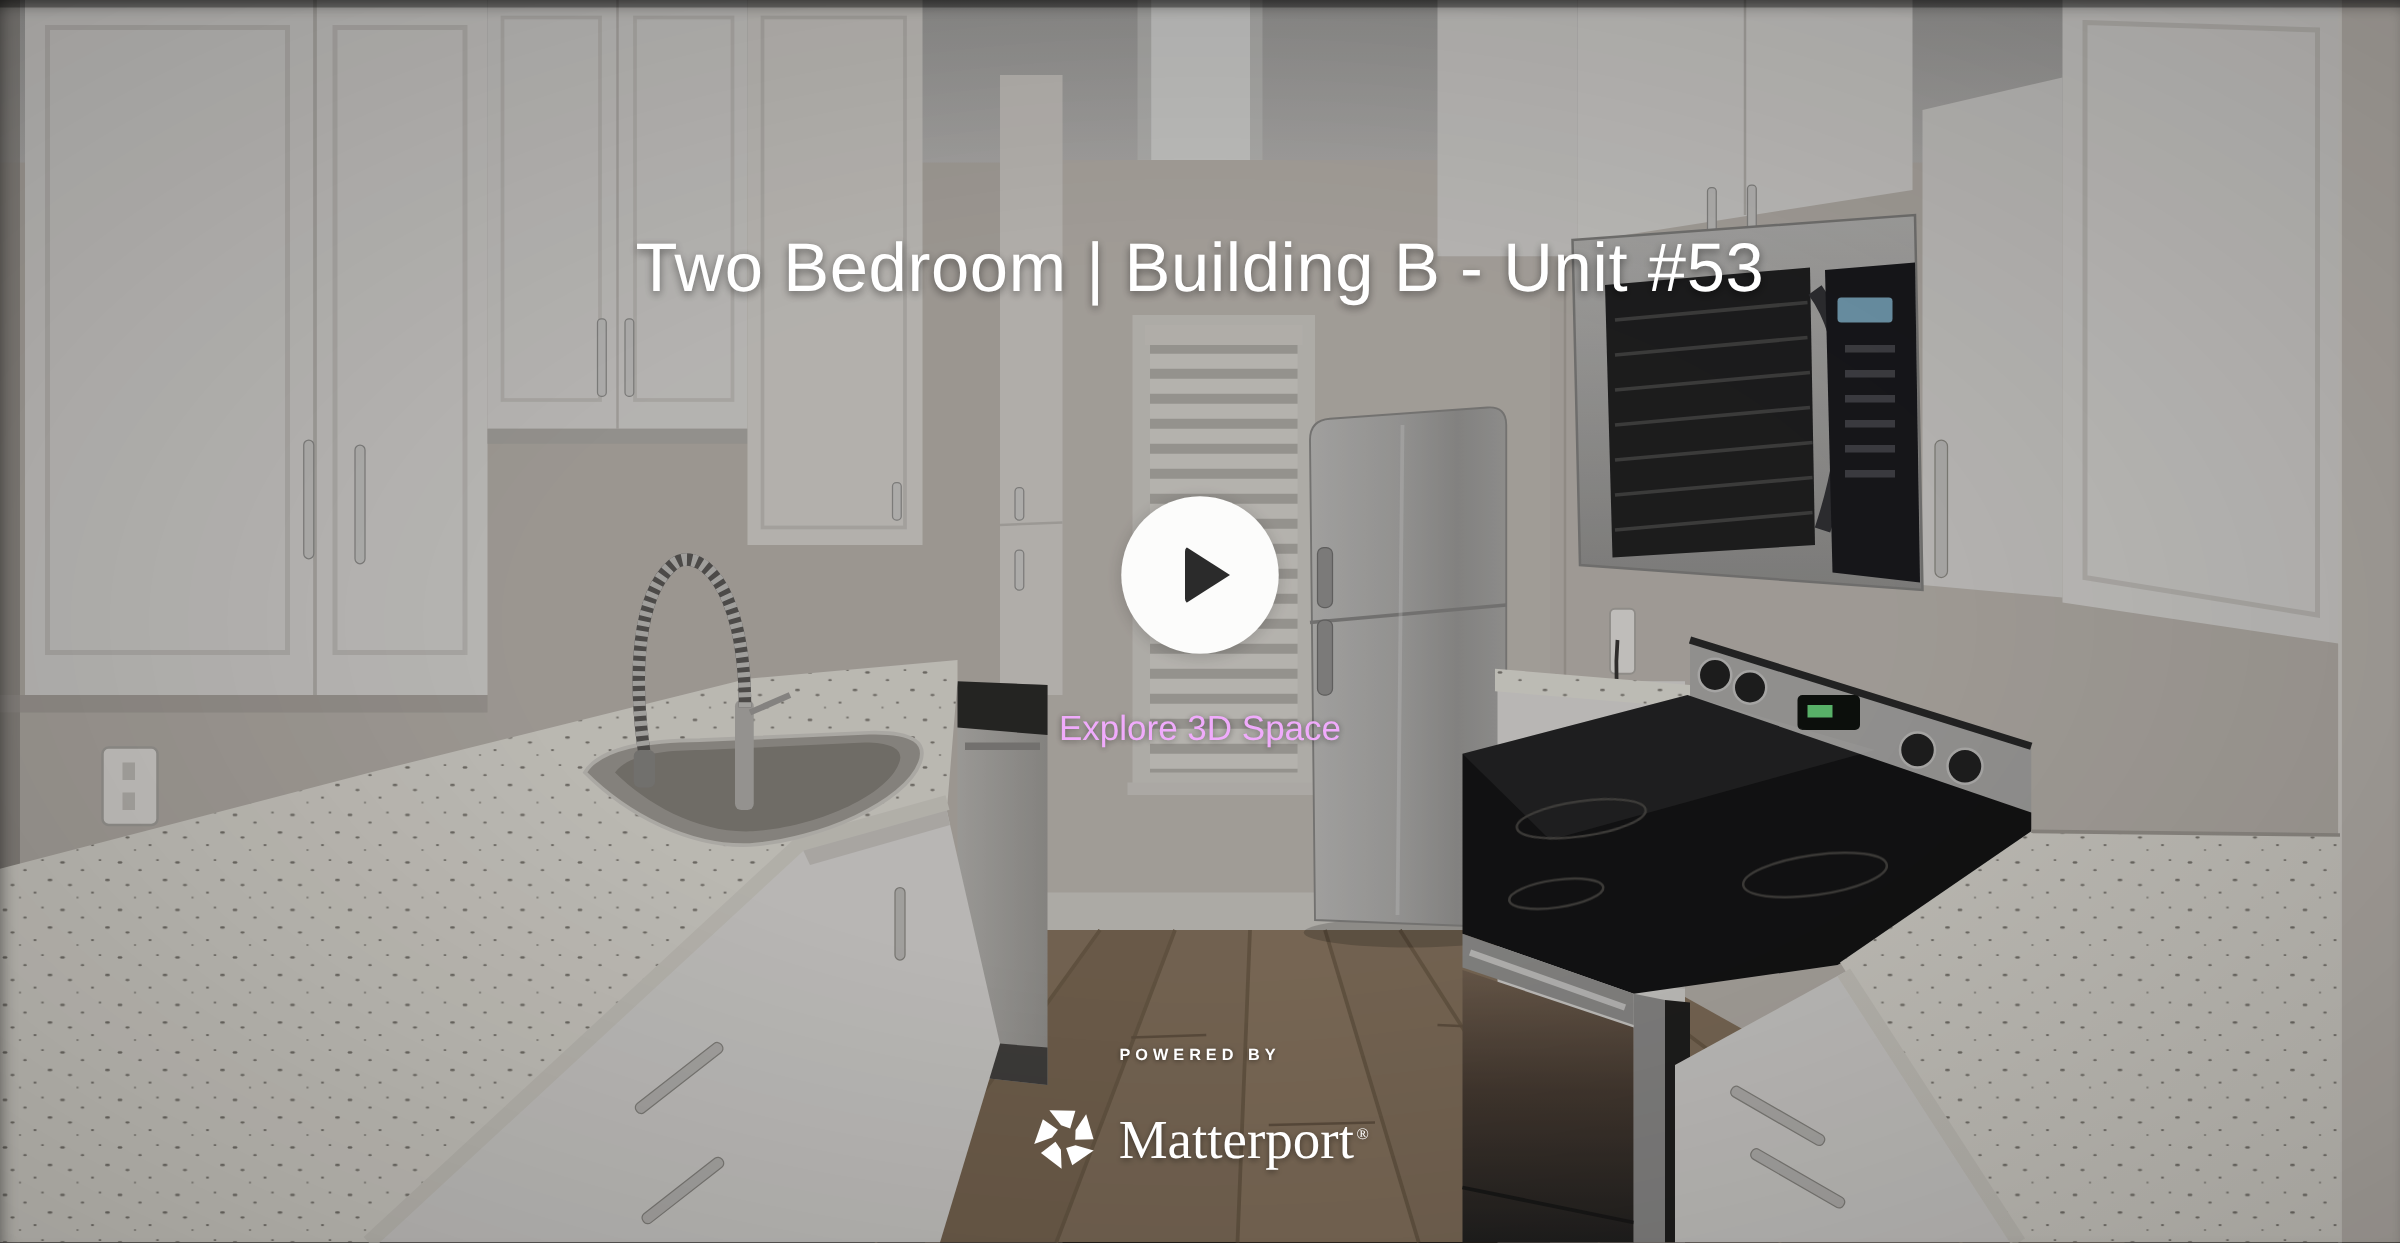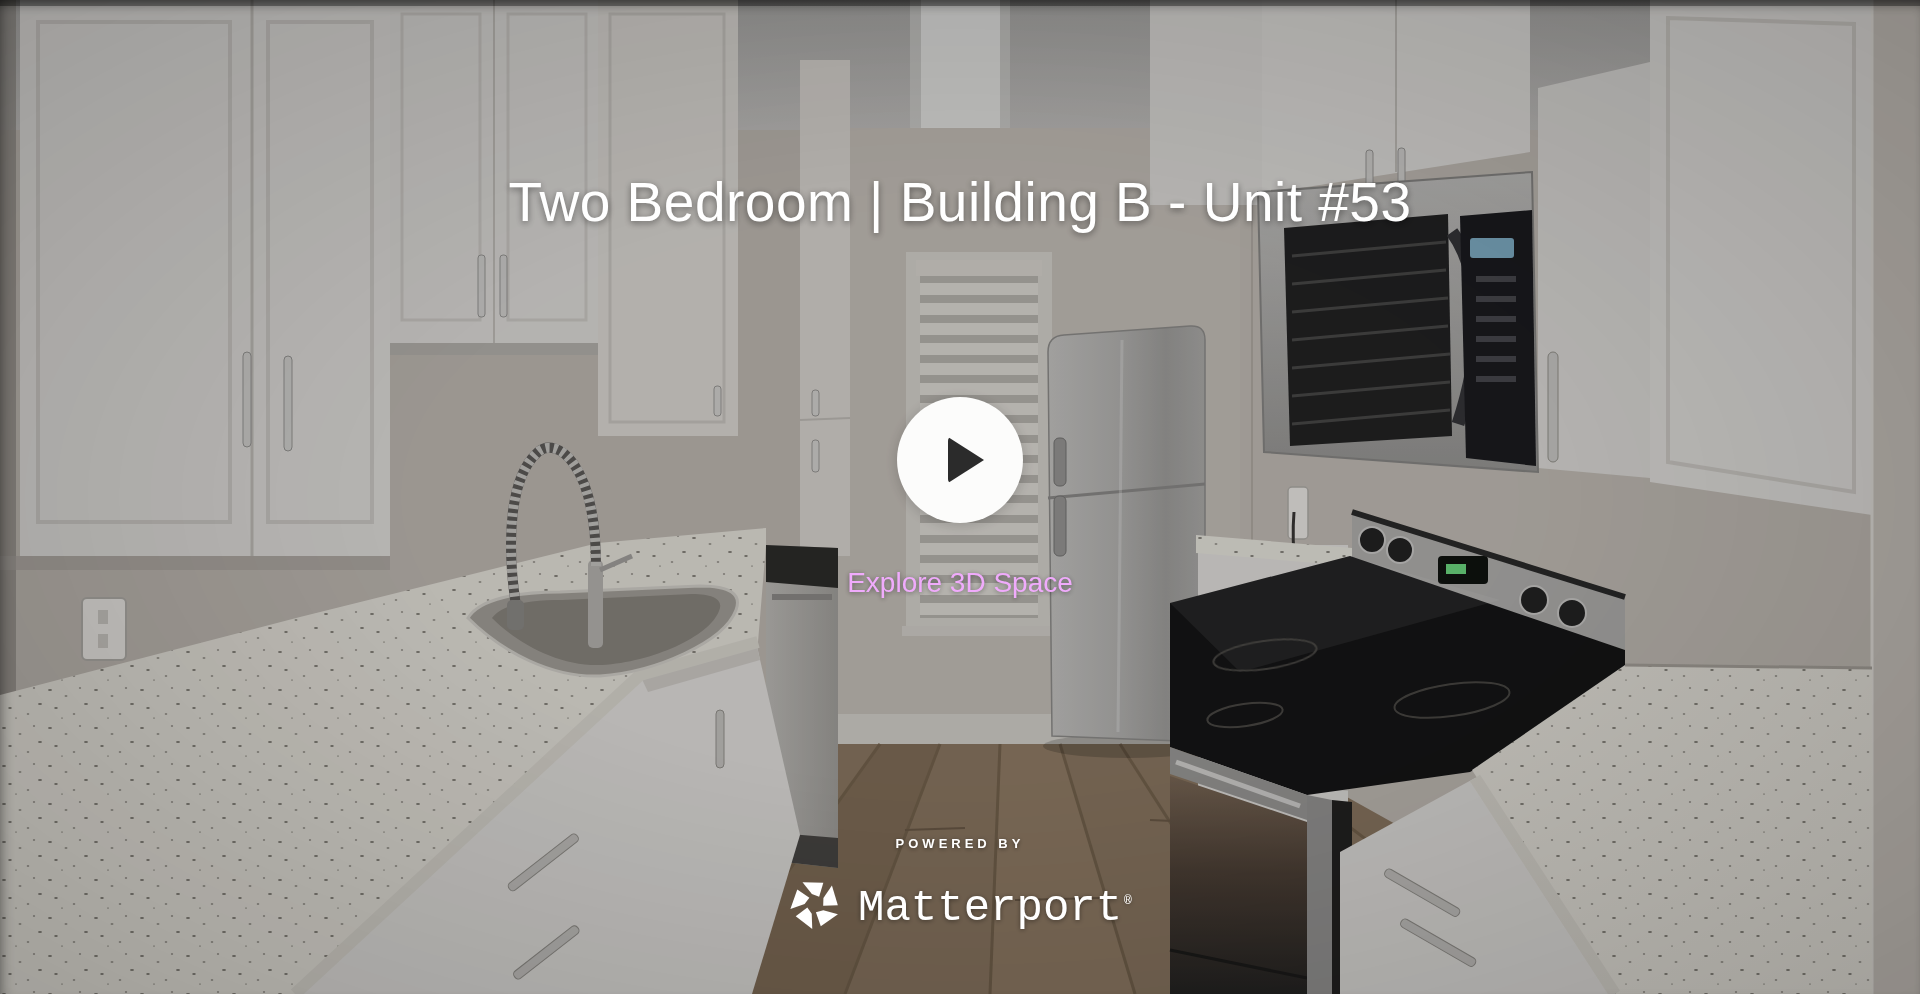--- a/index.html
+++ b/index.html
@@ -2,39 +2,39 @@
 <html><head>
 <meta charset="utf-8">
 <style>
   html,body{margin:0;padding:0;background:#000;}
   .stage{position:relative;width:1920px;height:994px;overflow:hidden;
          font-family:"Liberation Sans", sans-serif;}
   .scene{position:absolute;inset:0;display:block;}
   .dim{position:absolute;inset:0;
        background:radial-gradient(ellipse at center, rgba(0,0,0,0.20) 40%, rgba(0,0,0,0.30) 100%);
        box-shadow:inset 0 10px 14px -8px rgba(0,0,0,0.6), inset 12px 0 14px -10px rgba(0,0,0,0.35);}
-  .title{position:absolute;top:166px;left:0;right:0;margin:4px;
+  .title{position:absolute;top:166px;left:0;right:0;margin:16px;
          text-align:center;color:#ffffff;font-weight:400;font-size:55px;
          letter-spacing:0.5px;text-shadow:0 2px 7px rgba(0,0,0,0.45);}
   .cta{position:absolute;top:397px;left:0;right:0;
        display:flex;flex-direction:column;align-items:center;cursor:pointer;}
   .play-btn{width:126px;height:126px;border-radius:50%;background:#fcfcfb;
             display:flex;align-items:center;justify-content:center;
             box-shadow:0 2px 14px rgba(0,0,0,0.18);}
   .tri{width:0;height:0;border-top:23px solid transparent;border-bottom:23px solid transparent;
        border-left:36px solid #2b2b2b;margin-left:12px;border-radius:4px;}
   .explore{margin-top:44px;color:#f0abfc;font-size:28px;
            text-shadow:0 1px 5px rgba(0,0,0,0.45);}
   .footer{position:absolute;top:836px;left:0;right:0;
           display:flex;flex-direction:column;align-items:center;color:#fff;}
   .powered{font-size:13px;font-weight:700;letter-spacing:4px;
            text-shadow:0 1px 4px rgba(0,0,0,0.5);}
   .brand{margin-top:20px;display:flex;align-items:center;gap:16px;cursor:pointer;}
   .brand svg{display:block;}
-  .wordmark{font-family:Liberation Mono, monospace;font-size:44px;line-height:59px;
+  .wordmark{font-family:Liberation Serif, serif;font-size:44px;line-height:72px;
             color:#ffffff;text-shadow:0 1px 5px rgba(0,0,0,0.45);}
   .wordmark sup{font-size:13px;vertical-align:super;margin-left:2px;}
 </style>
 </head>
 <body>
 
 <div class="stage">
 
   <svg class="scene" viewBox="0 0 1920 994" aria-hidden="true">
     <defs>

